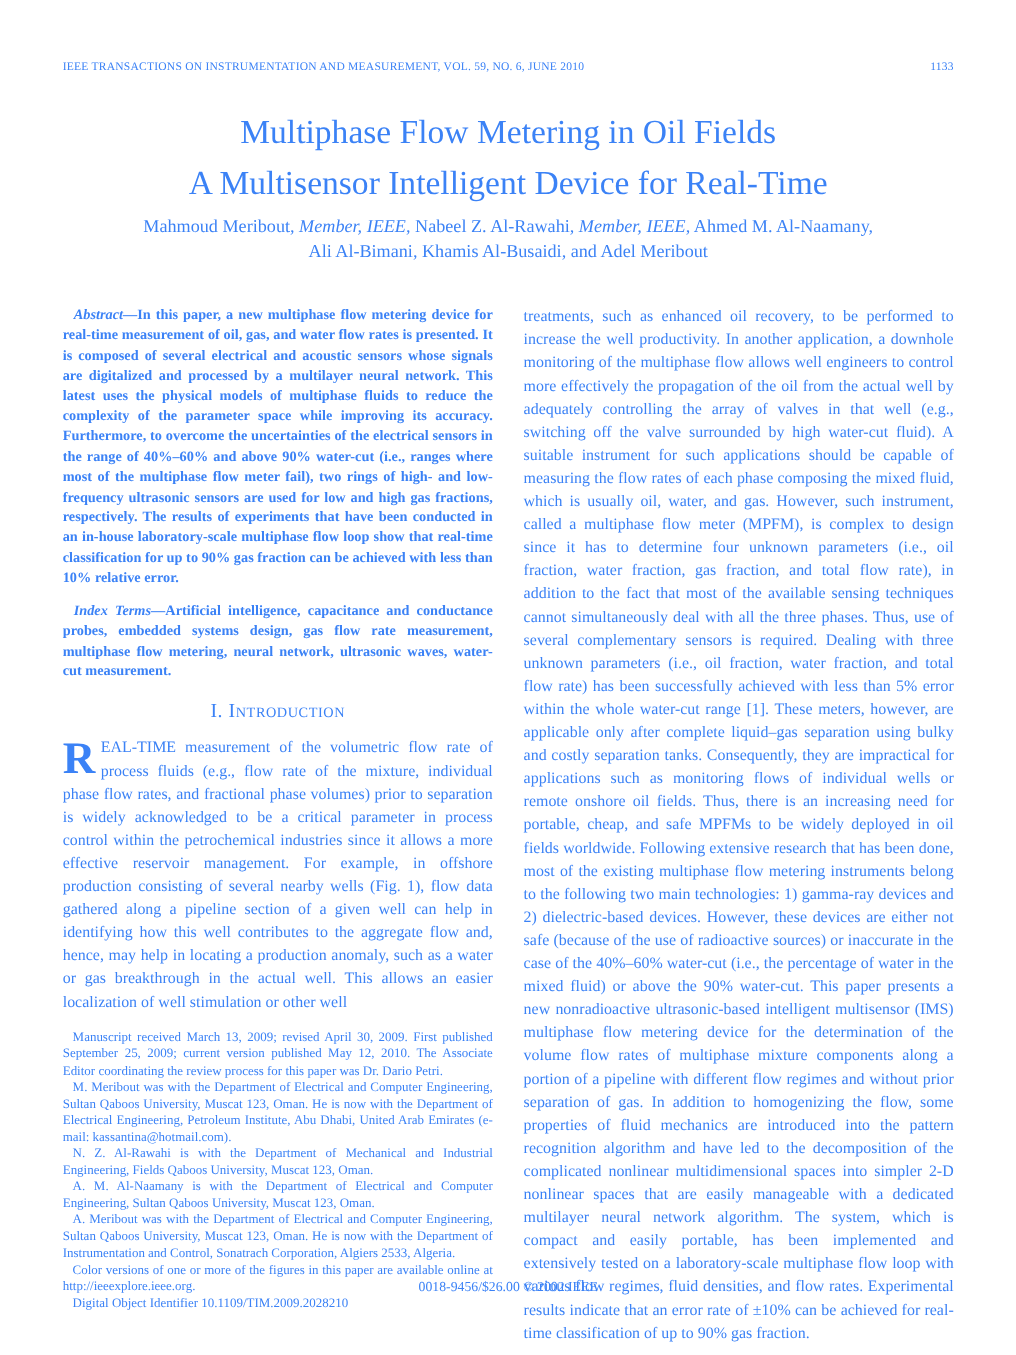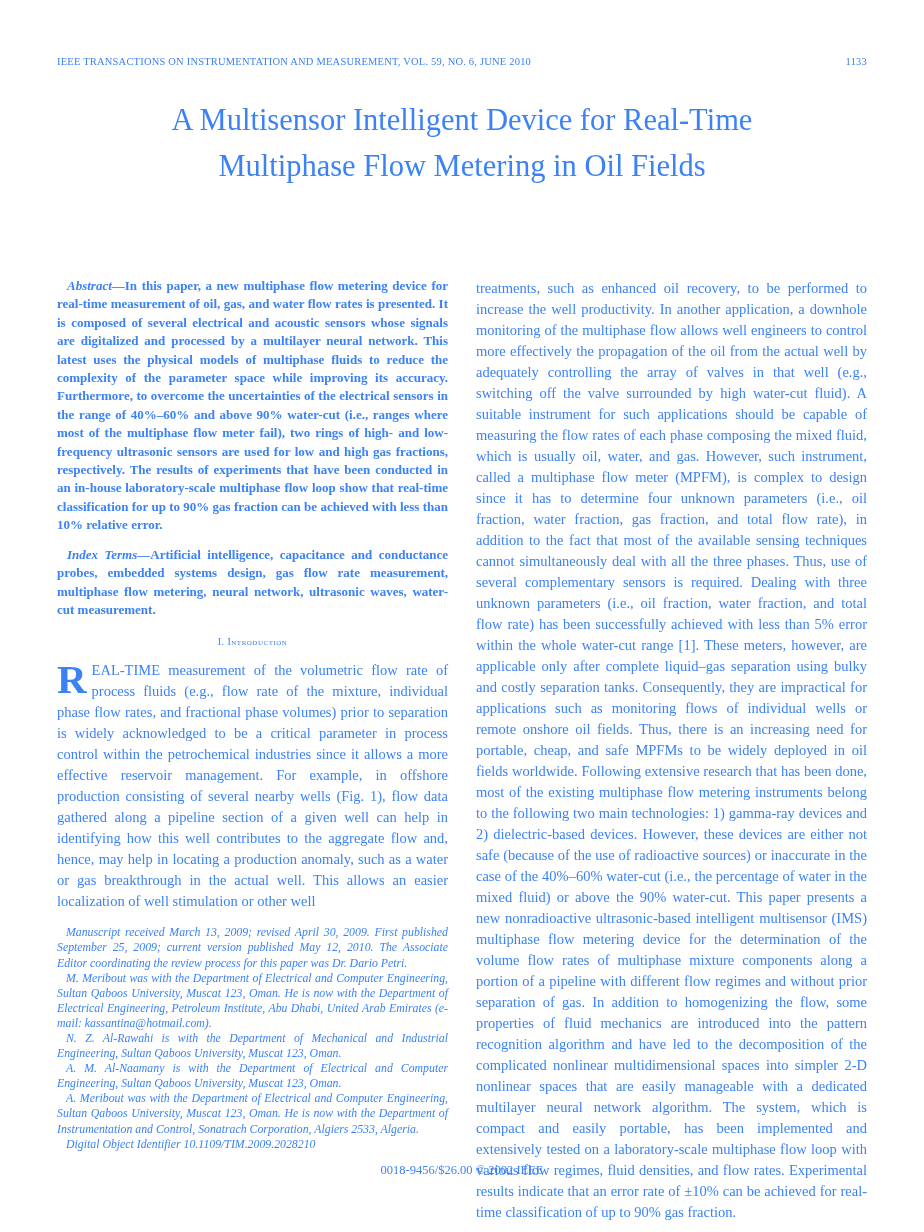--- a/index.html
+++ b/index.html
@@ -51,21 +51,21 @@
     text-align: justify;
     text-indent: 10px;
     margin: 0;
   }
   .abstract { margin-top: 5px; }
   .index-terms { margin-top: 11px; }
   .lead-in { font-style: italic; }
   .section-heading {
     margin-top: 17px;
     text-align: center;
-    font-size: 10px;
+    font-size: 18px;
     font-variant: small-caps;
     letter-spacing: 0.5px;
     font-weight: 400;
   }
   .body-par {
     margin: 13px 0 0 0;
     font-size: 14.5px;
     line-height: 21px;
     text-align: justify;
   }
@@ -76,61 +76,66 @@
     line-height: 34px;
     font-weight: 700;
     padding: 2px 5px 0 0;
   }
   .footnotes {
     margin-top: 13px;
     font-size: 11.8px;
     line-height: 15.1px;
     text-align: justify;
   }
-  .footnotes p { margin: 0; text-indent: 9px; font-style: italic; }
+  .footnotes p { margin: 0; text-indent: 9px; }
   .footer {
     position: absolute;
     top: 1163px; left: 0; right: 0;
     text-align: center;
     font-size: 12.5px;
   }
 </style>
 </head>
 <body>
 
 <div class="page">
 
   <div class="running-head">
     <span>IEEE TRANSACTIONS ON INSTRUMENTATION AND MEASUREMENT, VOL. 59, NO. 6, JUNE 2010</span>
     <span>1133</span>
   </div>
 
   <div class="title">
+    <div>Multiphase Flow Metering in Oil Fields</div>
     <div>A Multisensor Intelligent Device for Real-Time</div>
-    <div>Multiphase Flow Metering in Oil Fields</div>
   </div>
 
+  <div class="authors">
+    <div><span>Mahmoud Meribout, </span><span class="it">Member, IEEE</span><span>, Nabeel Z. Al-Rawahi, </span><span class="it">Member, IEEE</span><span>, Ahmed M. Al-Naamany,</span></div>
+    <div>Ali Al-Bimani, Khamis Al-Busaidi, and Adel Meribout</div>
+  </div>
 
   <div class="columns">
 
     <div class="col">
       <p class="abstract"><span class="lead-in">Abstract—</span><span>In this paper, a new multiphase flow metering device for real-time measurement of oil, gas, and water flow rates is presented. It is composed of several electrical and acoustic sensors whose signals are digitalized and processed by a multilayer neural network. This latest uses the physical models of multiphase fluids to reduce the complexity of the parameter space while improving its accuracy. Furthermore, to overcome the uncertainties of the electrical sensors in the range of 40%–60% and above 90% water-cut (i.e., ranges where most of the multiphase flow meter fail), two rings of high- and low-frequency ultrasonic sensors are used for low and high gas fractions, respectively. The results of experiments that have been conducted in an in-house laboratory-scale multiphase flow loop show that real-time classification for up to 90% gas fraction can be achieved with less than 10% relative error.</span></p>
 
       <p class="index-terms"><span class="lead-in">Index Terms—</span><span>Artificial intelligence, capacitance and conductance probes, embedded systems design, gas flow rate measurement, multiphase flow metering, neural network, ultrasonic waves, water-cut measurement.</span></p>
 
       <div class="section-heading">I. Introduction</div>
 
       <p class="body-par"><span class="dropcap">R</span><span>EAL-TIME measurement of the volumetric flow rate of process fluids (e.g., flow rate of the mixture, individual phase flow rates, and fractional phase volumes) prior to separation is widely acknowledged to be a critical parameter in process control within the petrochemical industries since it allows a more effective reservoir management. For example, in offshore production consisting of several nearby wells (Fig. 1), flow data gathered along a pipeline section of a given well can help in identifying how this well contributes to the aggregate flow and, hence, may help in locating a production anomaly, such as a water or gas breakthrough in the actual well. This allows an easier localization of well stimulation or other well</span></p>
 
       <div class="footnotes">
         <p>Manuscript received March 13, 2009; revised April 30, 2009. First published September 25, 2009; current version published May 12, 2010. The Associate Editor coordinating the review process for this paper was Dr. Dario Petri.</p>
         <p>M. Meribout was with the Department of Electrical and Computer Engineering, Sultan Qaboos University, Muscat 123, Oman. He is now with the Department of Electrical Engineering, Petroleum Institute, Abu Dhabi, United Arab Emirates (e-mail: kassantina@hotmail.com).</p>
-        <p>N. Z. Al-Rawahi is with the Department of Mechanical and Industrial Engineering, Sultan Qaboos University, Muscat 123, Oman.</p>
+        <p>N. Z. Al-Rawahi is with the Department of Mechanical and Industrial Engineering, Fields Qaboos University, Muscat 123, Oman.</p>
         <p>A. M. Al-Naamany is with the Department of Electrical and Computer Engineering, Sultan Qaboos University, Muscat 123, Oman.</p>
         <p>A. Meribout was with the Department of Electrical and Computer Engineering, Sultan Qaboos University, Muscat 123, Oman. He is now with the Department of Instrumentation and Control, Sonatrach Corporation, Algiers 2533, Algeria.</p>
+        <p>Color versions of one or more of the figures in this paper are available online at http://ieeexplore.ieee.org.</p>
         <p>Digital Object Identifier 10.1109/TIM.2009.2028210</p>
       </div>
     </div>
 
     <div class="col">
       <p class="body-par right-par">treatments, such as enhanced oil recovery, to be performed to increase the well productivity. In another application, a downhole monitoring of the multiphase flow allows well engineers to control more effectively the propagation of the oil from the actual well by adequately controlling the array of valves in that well (e.g., switching off the valve surrounded by high water-cut fluid). A suitable instrument for such applications should be capable of measuring the flow rates of each phase composing the mixed fluid, which is usually oil, water, and gas. However, such instrument, called a multiphase flow meter (MPFM), is complex to design since it has to determine four unknown parameters (i.e., oil fraction, water fraction, gas fraction, and total flow rate), in addition to the fact that most of the available sensing techniques cannot simultaneously deal with all the three phases. Thus, use of several complementary sensors is required. Dealing with three unknown parameters (i.e., oil fraction, water fraction, and total flow rate) has been successfully achieved with less than 5% error within the whole water-cut range [1]. These meters, however, are applicable only after complete liquid–gas separation using bulky and costly separation tanks. Consequently, they are impractical for applications such as monitoring flows of individual wells or remote onshore oil fields. Thus, there is an increasing need for portable, cheap, and safe MPFMs to be widely deployed in oil fields worldwide. Following extensive research that has been done, most of the existing multiphase flow metering instruments belong to the following two main technologies: 1) gamma-ray devices and 2) dielectric-based devices. However, these devices are either not safe (because of the use of radioactive sources) or inaccurate in the case of the 40%–60% water-cut (i.e., the percentage of water in the mixed fluid) or above the 90% water-cut. This paper presents a new nonradioactive ultrasonic-based intelligent multisensor (IMS) multiphase flow metering device for the determination of the volume flow rates of multiphase mixture components along a portion of a pipeline with different flow regimes and without prior separation of gas. In addition to homogenizing the flow, some properties of fluid mechanics are introduced into the pattern recognition algorithm and have led to the decomposition of the complicated nonlinear multidimensional spaces into simpler 2-D nonlinear spaces that are easily manageable with a dedicated multilayer neural network algorithm. The system, which is compact and easily portable, has been implemented and extensively tested on a laboratory-scale multiphase flow loop with various flow regimes, fluid densities, and flow rates. Experimental results indicate that an error rate of ±10% can be achieved for real-time classification of up to 90% gas fraction.</p>
     </div>
 
   </div>
 

